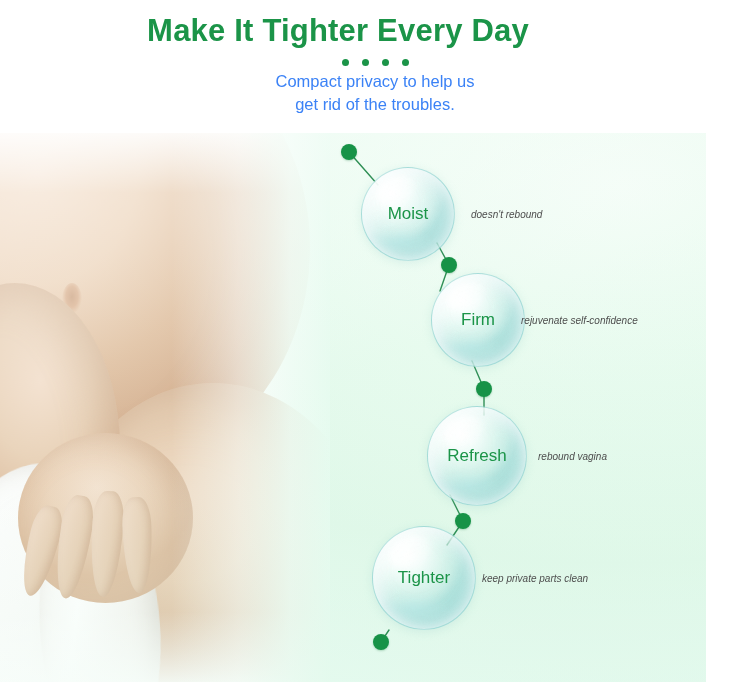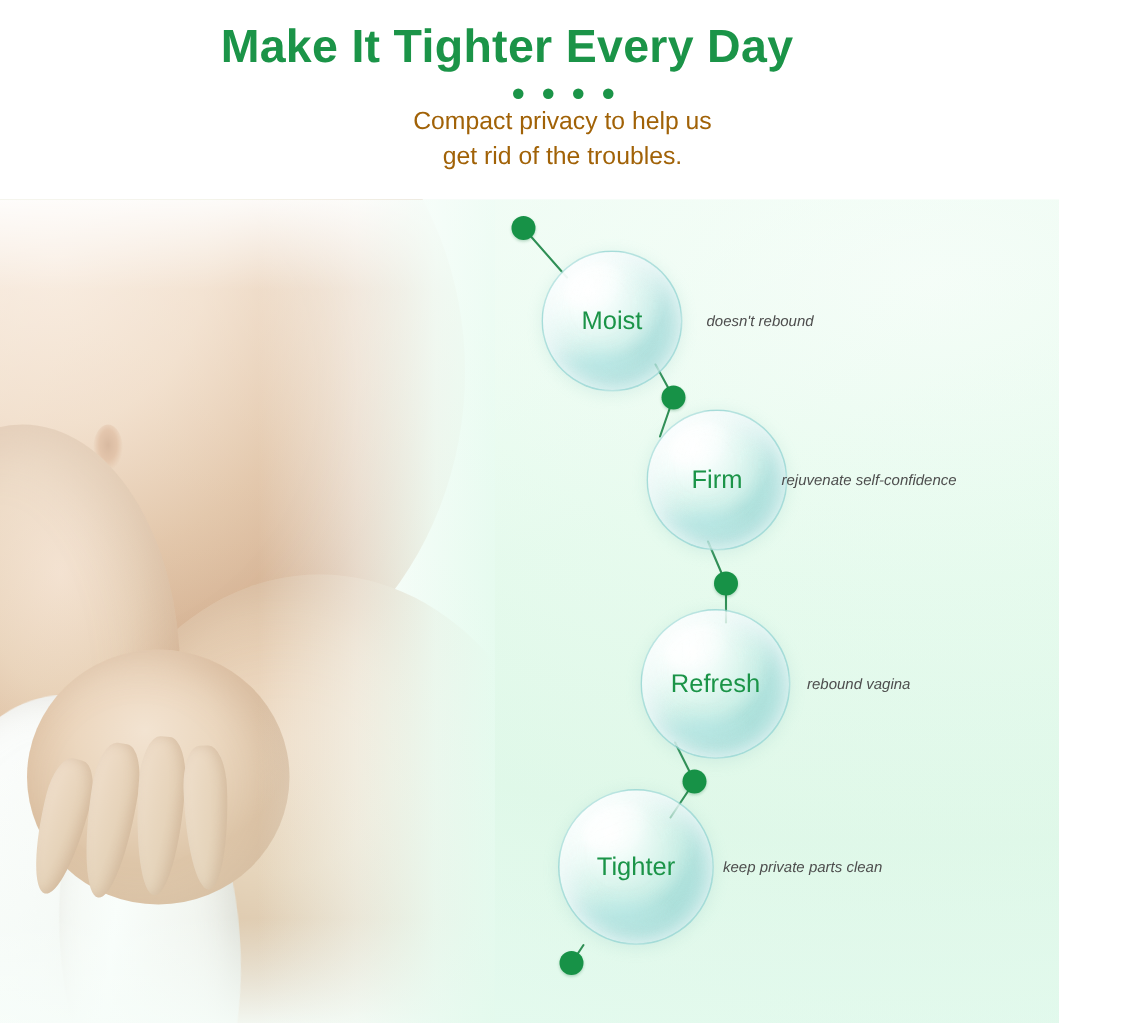--- a/index.html
+++ b/index.html
@@ -56,21 +56,21 @@
     border-radius:50%;
     background:#1b9448;
     display:block;
   }
 
   #subtitle {
     position:absolute;
     left:0; top:70px;
     width:750px;
     font-size:16.5px;
-    color:#a16207;
+    color:#3b82f6;
     line-height:23px;
   }
   #subtitle .sub-line { display:block; white-space:nowrap; }
 
   
   #panel {
     position:absolute;
     left:0; top:133px;
     width:706px; height:549px;
     overflow:hidden;

